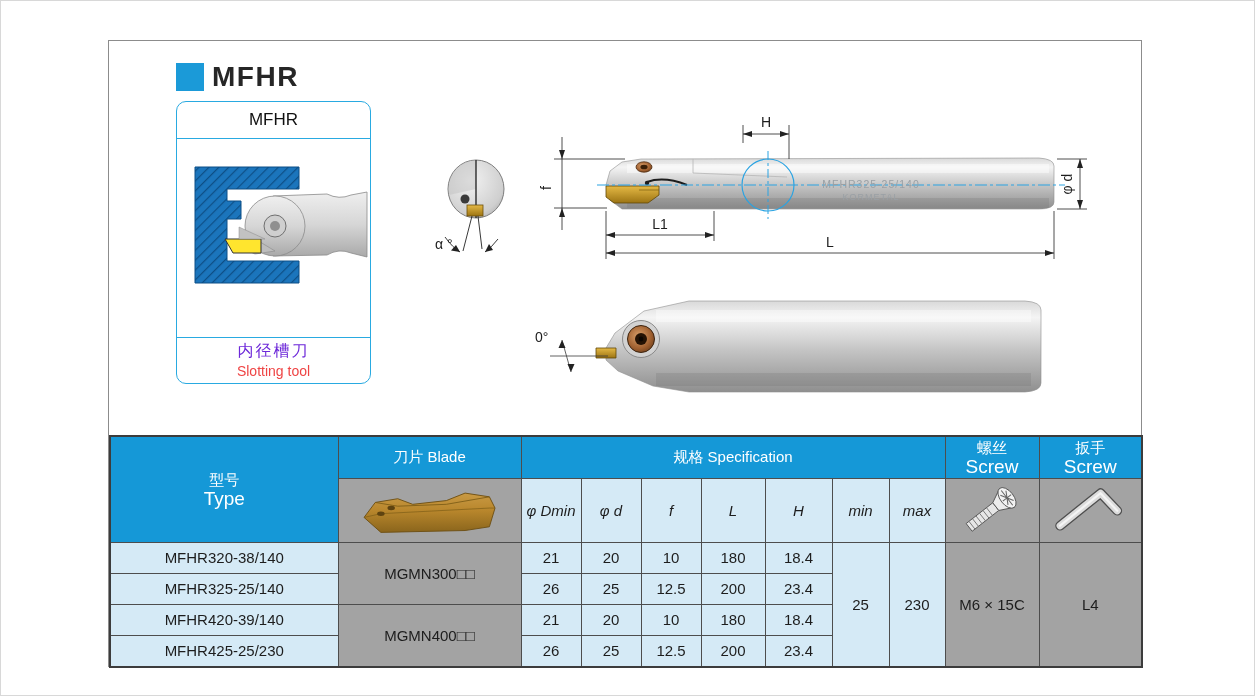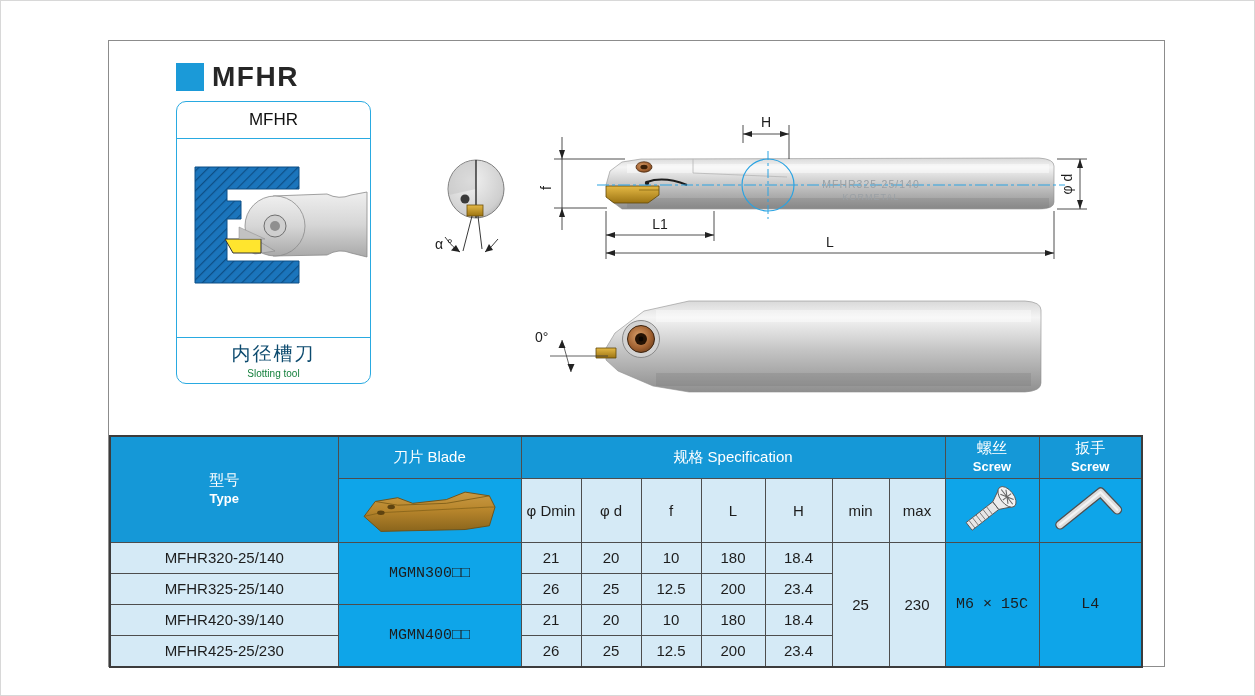--- a/index.html
+++ b/index.html
@@ -1,41 +1,41 @@
 <!DOCTYPE html>
 <html><head>
 <meta charset="utf-8">
 <style>
   html,body{margin:0;padding:0;background:#fff;}
   body{font-family:"Liberation Sans","DejaVu Sans",sans-serif;color:#1d1d1d;}
   .canvas{position:relative;width:1255px;height:696px;background:#ffffff;overflow:hidden;box-shadow:inset 0 0 0 1px #d8d8d8;}
-  .frame{position:absolute;left:108px;top:40px;width:1032px;height:625px;border:1px solid #8c8c8c;background:#fff;padding-left:23px;}
+  .frame{position:absolute;left:108px;top:40px;width:1032px;height:625px;border:1px solid #8c8c8c;background:#fff;}
   
   .title{position:absolute;left:67px;top:20px;display:flex;align-items:center;gap:8px;}
   .title .sq{width:28px;height:28px;background:#1b9ad8;}
   .title .txt{font-size:28px;font-weight:600;letter-spacing:1.5px;color:#262626;}
   
   .card{position:absolute;left:67px;top:60px;width:195px;height:283px;border:1px solid #29aae1;border-radius:10px;background:#fff;box-sizing:border-box;display:flex;flex-direction:column;}
   .card-h{height:36px;line-height:36px;text-align:center;font-size:17px;color:#111;border-bottom:1px solid #29aae1;}
   .card-b{flex:1;display:flex;align-items:center;justify-content:center;}
   .card-f{border-top:1px solid #29aae1;text-align:center;padding:3px 0 6px 0;}
-  .card-f .cn{font-size:19px;letter-spacing:2px;color:#0c4a6e;}
-  .card-f .en{font-size:10px;color:#15803d;margin-top:1px;}
+  .card-f .cn{font-size:16px;letter-spacing:2px;color:#6d28d9;}
+  .card-f .en{font-size:14px;color:#ef4444;margin-top:1px;}
   
   .drawings{position:absolute;left:292px;top:58px;width:741px;height:332px;}
   .dim{font-size:14px;fill:#1d1d1d;}
   .eng{fill:#9aa0a5;letter-spacing:1px;}
   
   table.spec{position:absolute;left:0px;top:394px;width:1032px;height:231px;border-collapse:collapse;table-layout:fixed;border:2px solid #3c3c3c;}
   table.spec td{border:1px solid #4d4d4d;text-align:center;vertical-align:middle;font-size:15px;padding:0;overflow:hidden;}
   .hb{background:#1598d7;color:#fff;font-size:16px;}
-  .hb .l2{font-size:13px;line-height:18px;font-weight:bold;}
+  .hb .l2{font-size:19px;line-height:18px;}
   .lb{background:#d5eaf6;}
-  .wb{background:#0ea5e9;font-family:Liberation Mono, monospace;}
-  .sub{font-size:14px;}
+  .wb{background:#a3a3a3;}
+  .sub{font-size:14px;font-style:italic;}
 </style>
 </head>
 <body>
 
 <div class="canvas">
   <div class="frame">
 
     <div class="title">
       <div class="sq"></div>
       <div class="txt">MFHR</div>
@@ -256,21 +256,21 @@
         </td>
         <td class="wb">
           <svg width="88" height="58" viewBox="0 0 100 62">
             <path d="M 16,50 L 62,13 L 81,33" stroke="#4f4f4f" stroke-width="11" fill="none" stroke-linecap="round" stroke-linejoin="round"></path>
             <path d="M 16,50 L 62,13 L 81,33" stroke="#dcdcdc" stroke-width="8" fill="none" stroke-linecap="round" stroke-linejoin="round"></path>
             <path d="M 16,50 L 62,13 L 81,33" stroke="#f4f4f4" stroke-width="2.5" fill="none" stroke-linecap="round" stroke-linejoin="round"></path>
           </svg>
         </td>
       </tr>
       <tr style="height:31px">
-        <td class="lb">MFHR320-25/140</td>
+        <td class="lb">MFHR320-38/140</td>
         <td class="wb" rowspan="2">MGMN300□□</td>
         <td class="lb">21</td>
         <td class="lb">20</td>
         <td class="lb">10</td>
         <td class="lb">180</td>
         <td class="lb">18.4</td>
         <td class="lb" rowspan="4">25</td>
         <td class="lb" rowspan="4">230</td>
         <td class="wb" rowspan="4">M6 × 15C</td>
         <td class="wb" rowspan="4">L4</td>

